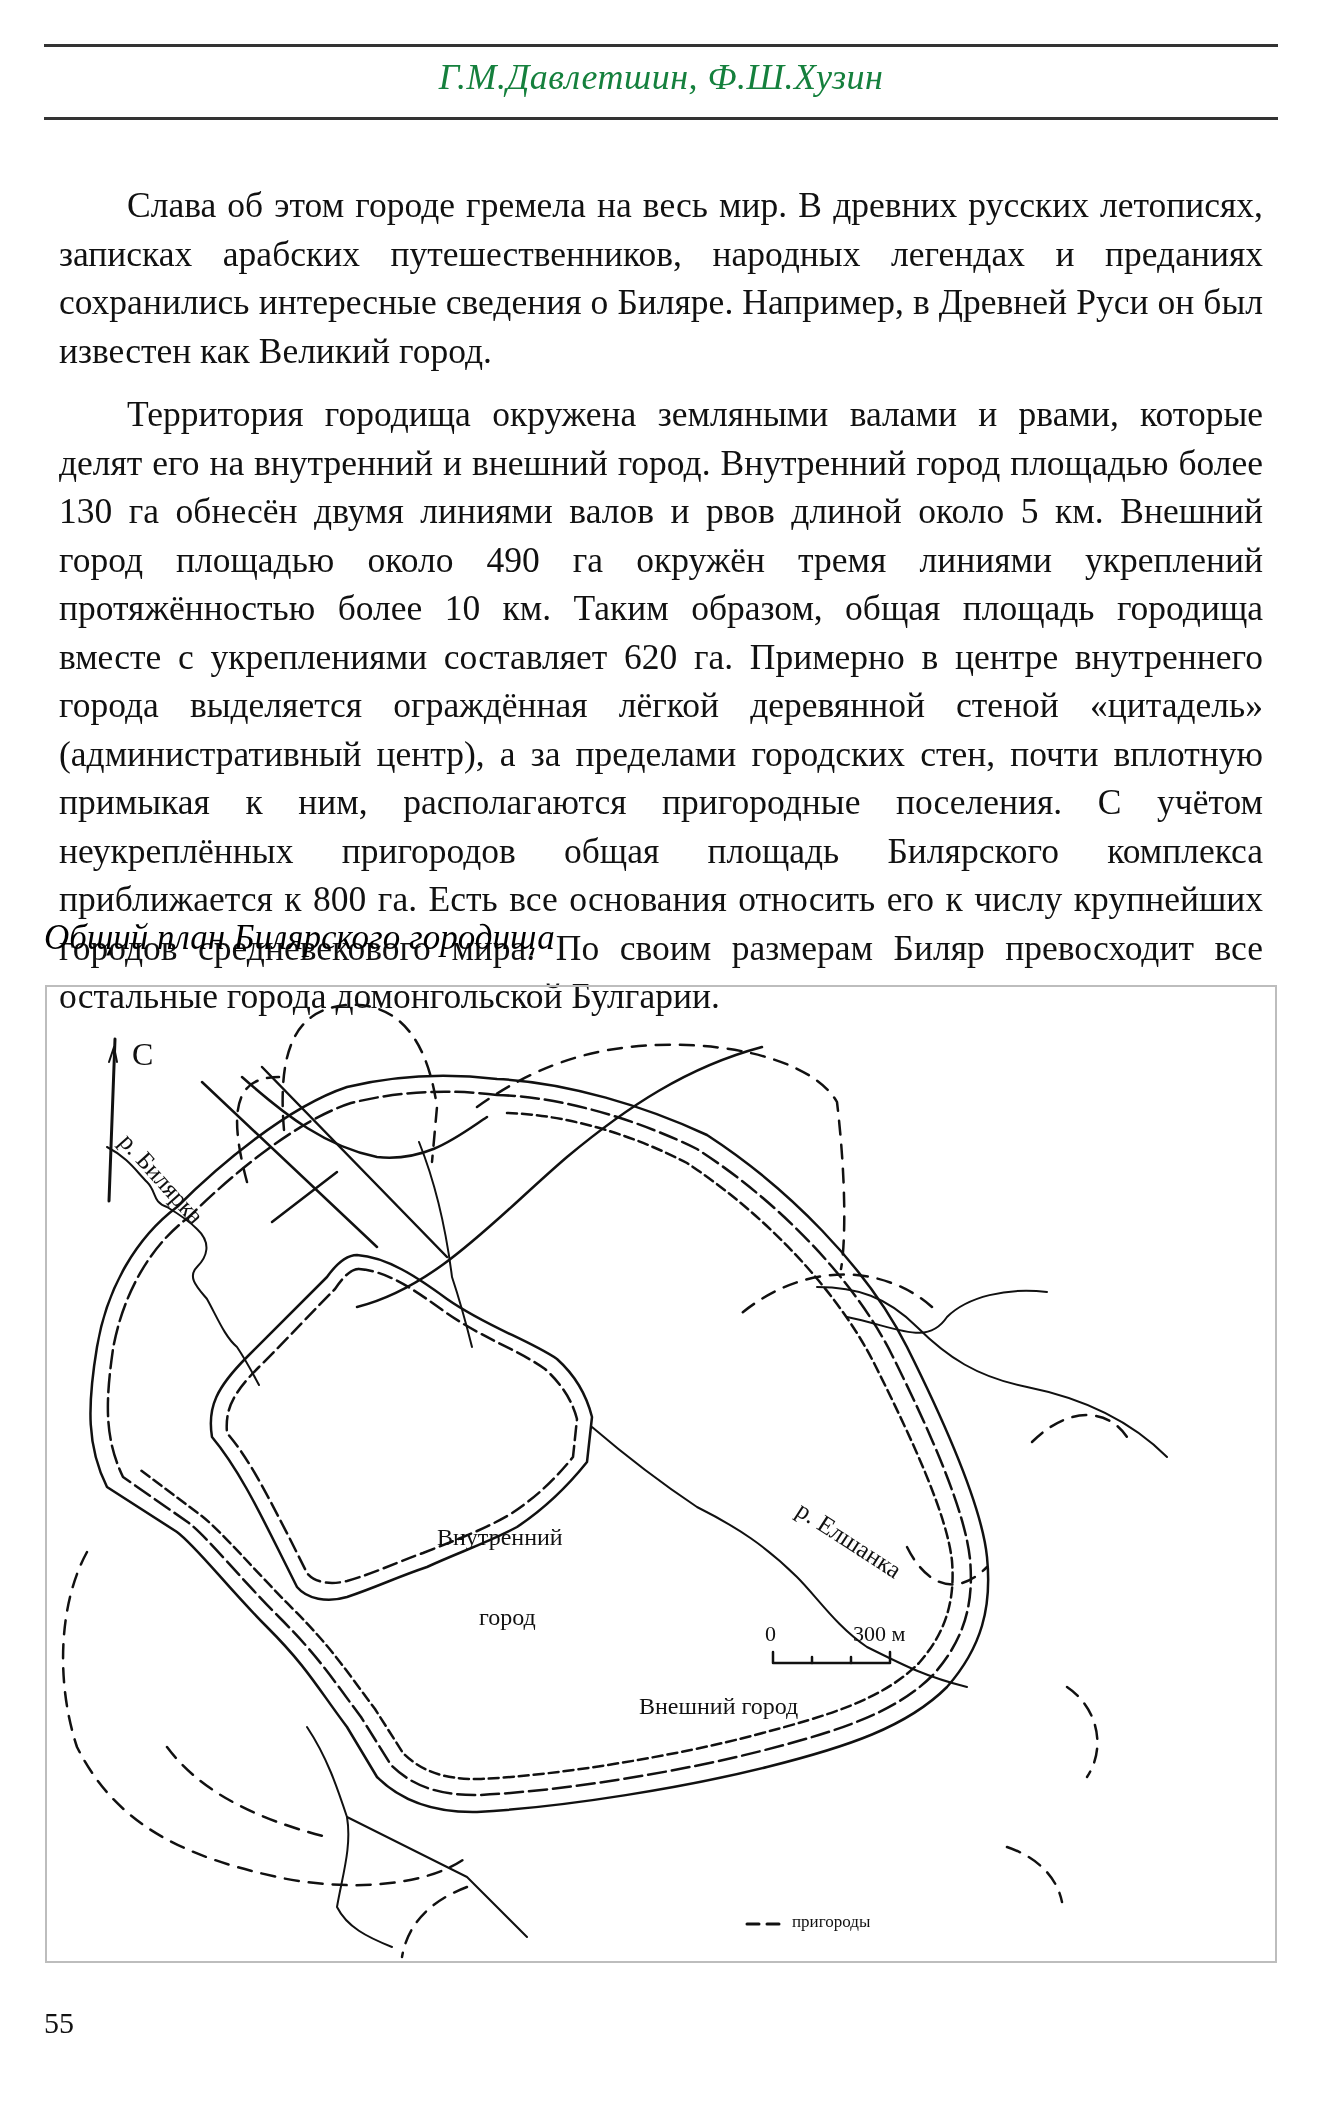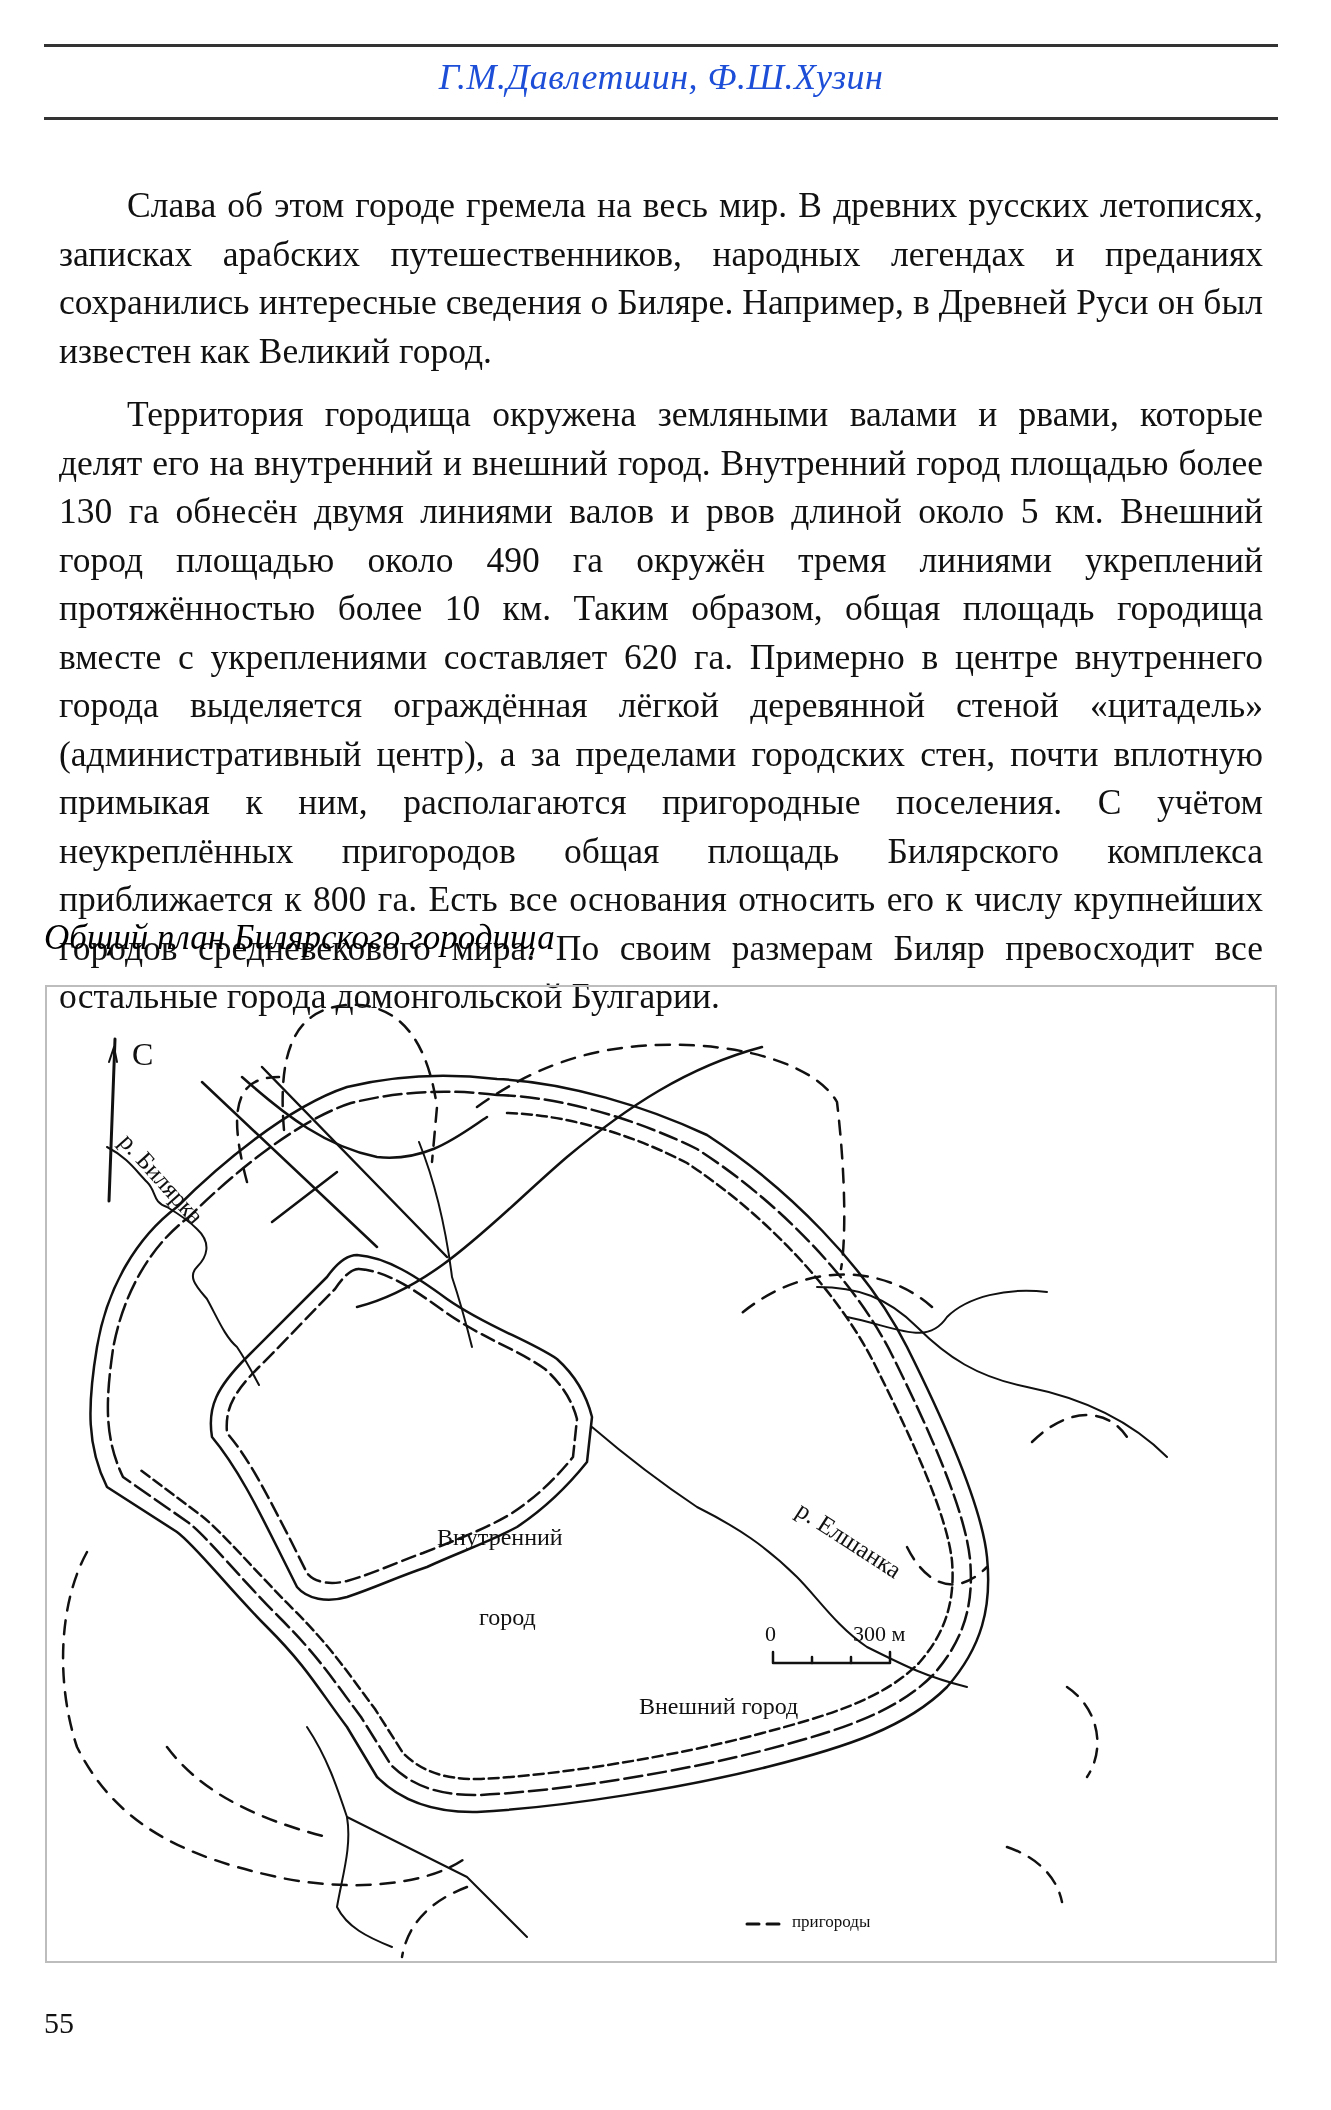--- a/index.html
+++ b/index.html
@@ -1,20 +1,20 @@
 <!DOCTYPE html>
 <html><head>
 <meta charset="utf-8">
 <style>
   html, body { margin: 0; padding: 0; background: #ffffff; }
   body { width: 1331px; height: 2110px; position: relative; overflow: hidden; color: #111; font-family: "Liberation Serif", "DejaVu Serif", serif; }
   .rule { position: absolute; left: 44px; width: 1234px; height: 3px; background: #333; }
   .rule.top { top: 44px; }
   .rule.bottom { top: 117px; }
-  .running-head { position: absolute; top: 56px; left: 44px; width: 1234px; text-align: center; font-style: italic; font-size: 36px; letter-spacing: 0.5px; color: #1d4ed8; }
+  .running-head { position: absolute; top: 56px; left: 44px; width: 1234px; text-align: center; font-style: italic; font-size: 36px; letter-spacing: 0.5px; color: #15803d; }
   .body-text { position: absolute; left: 44px; top: 166px; width: 1234px; font-size: 35.5px; line-height: 48.5px; text-align: justify; color: #111; }
   .body-text p { margin: 15px; text-indent: 68px; text-align-last: left; }
   .caption { position: absolute; left: 44px; top: 918px; font-style: italic; font-size: 35px; color: #000000; }
   .map-frame { position: absolute; left: 45px; top: 985px; width: 1232px; height: 978px; border: 2px solid #bdbdbd; box-sizing: border-box; }
   .map-frame svg { position: absolute; left: 0; top: 0; }
   .map-label { position: absolute; font-family: "Liberation Serif", "DejaVu Serif", serif; color: #111; font-size: 24px; line-height: 30px; white-space: nowrap; }
   .page-number { position: absolute; left: 44px; top: 2006px; font-size: 30px; color: #111; }
 </style>
 </head>
 <body>

